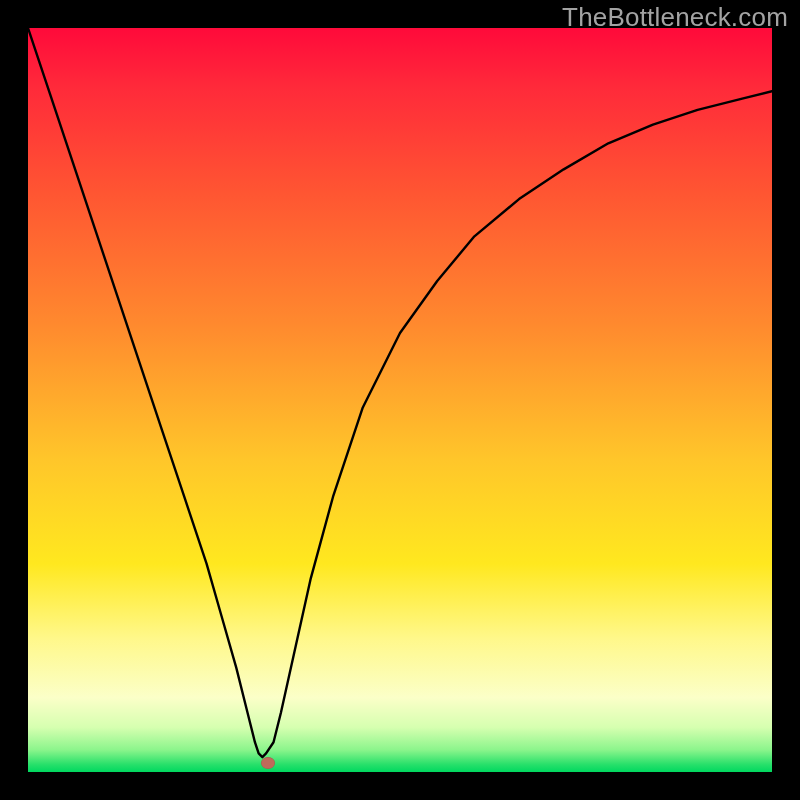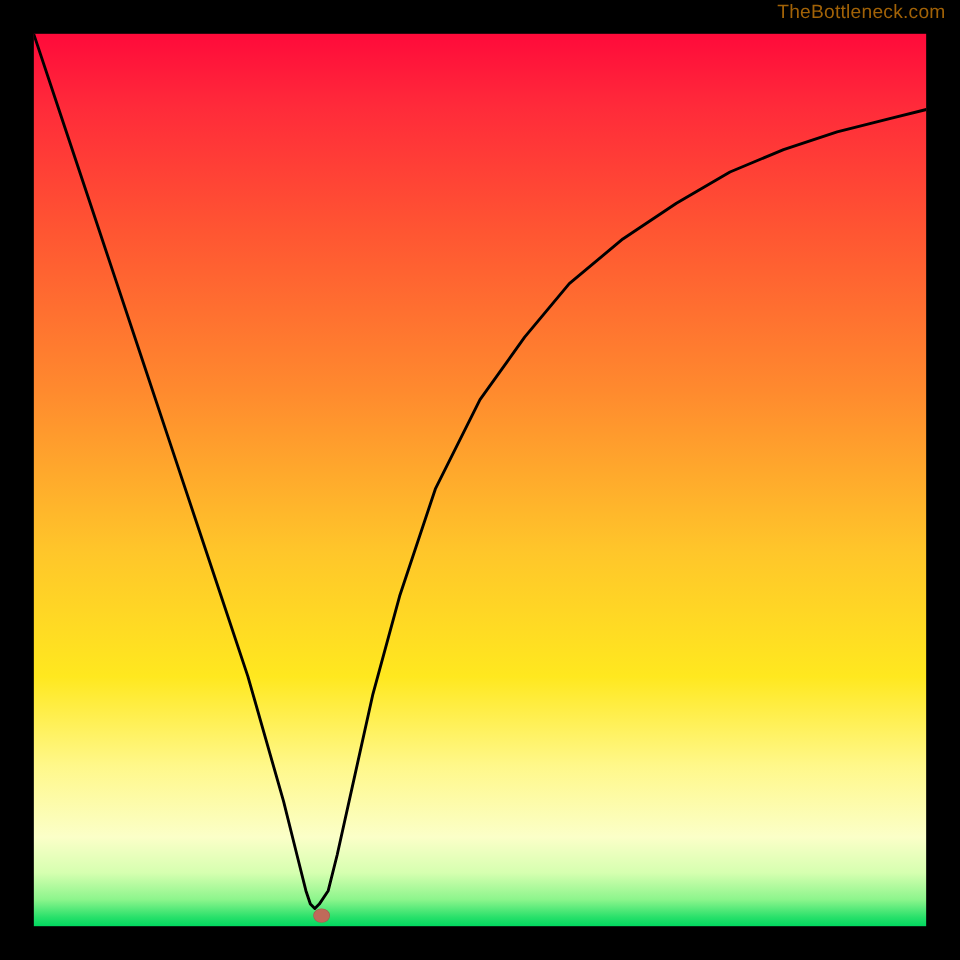--- a/index.html
+++ b/index.html
@@ -13,22 +13,22 @@
   }
   .container {
     position: relative;
     width: 800px;
     height: 800px;
   }
   .watermark {
     position: absolute;
     top: 2px;
     right: 12px;
-    color: #a16207;
-    font-size: 16px;
+    color: #a3a3a3;
+    font-size: 26px;
     font-weight: 500;
     letter-spacing: 0.2px;
     z-index: 10;
   }
   .plot-area {
     position: absolute;
     left: 28px;
     top: 28px;
     width: 744px;
     height: 744px;

